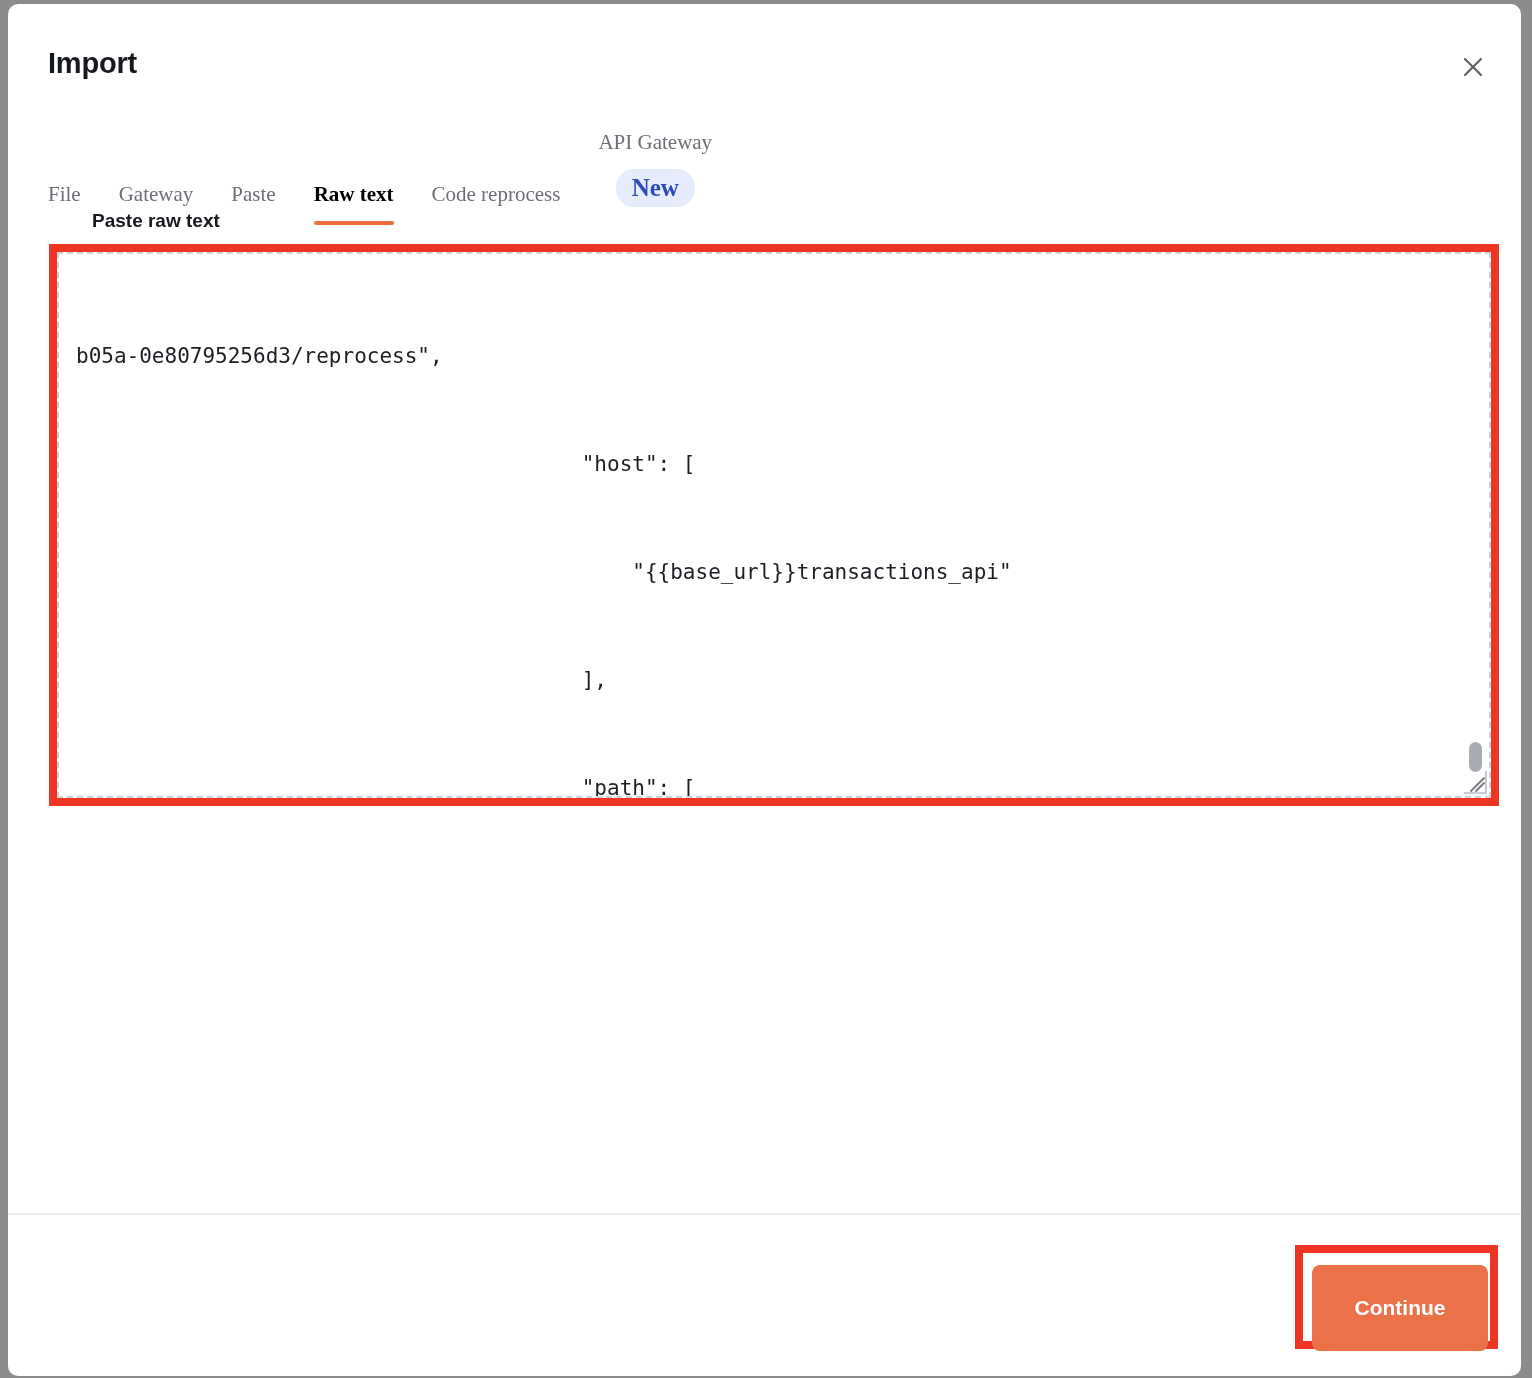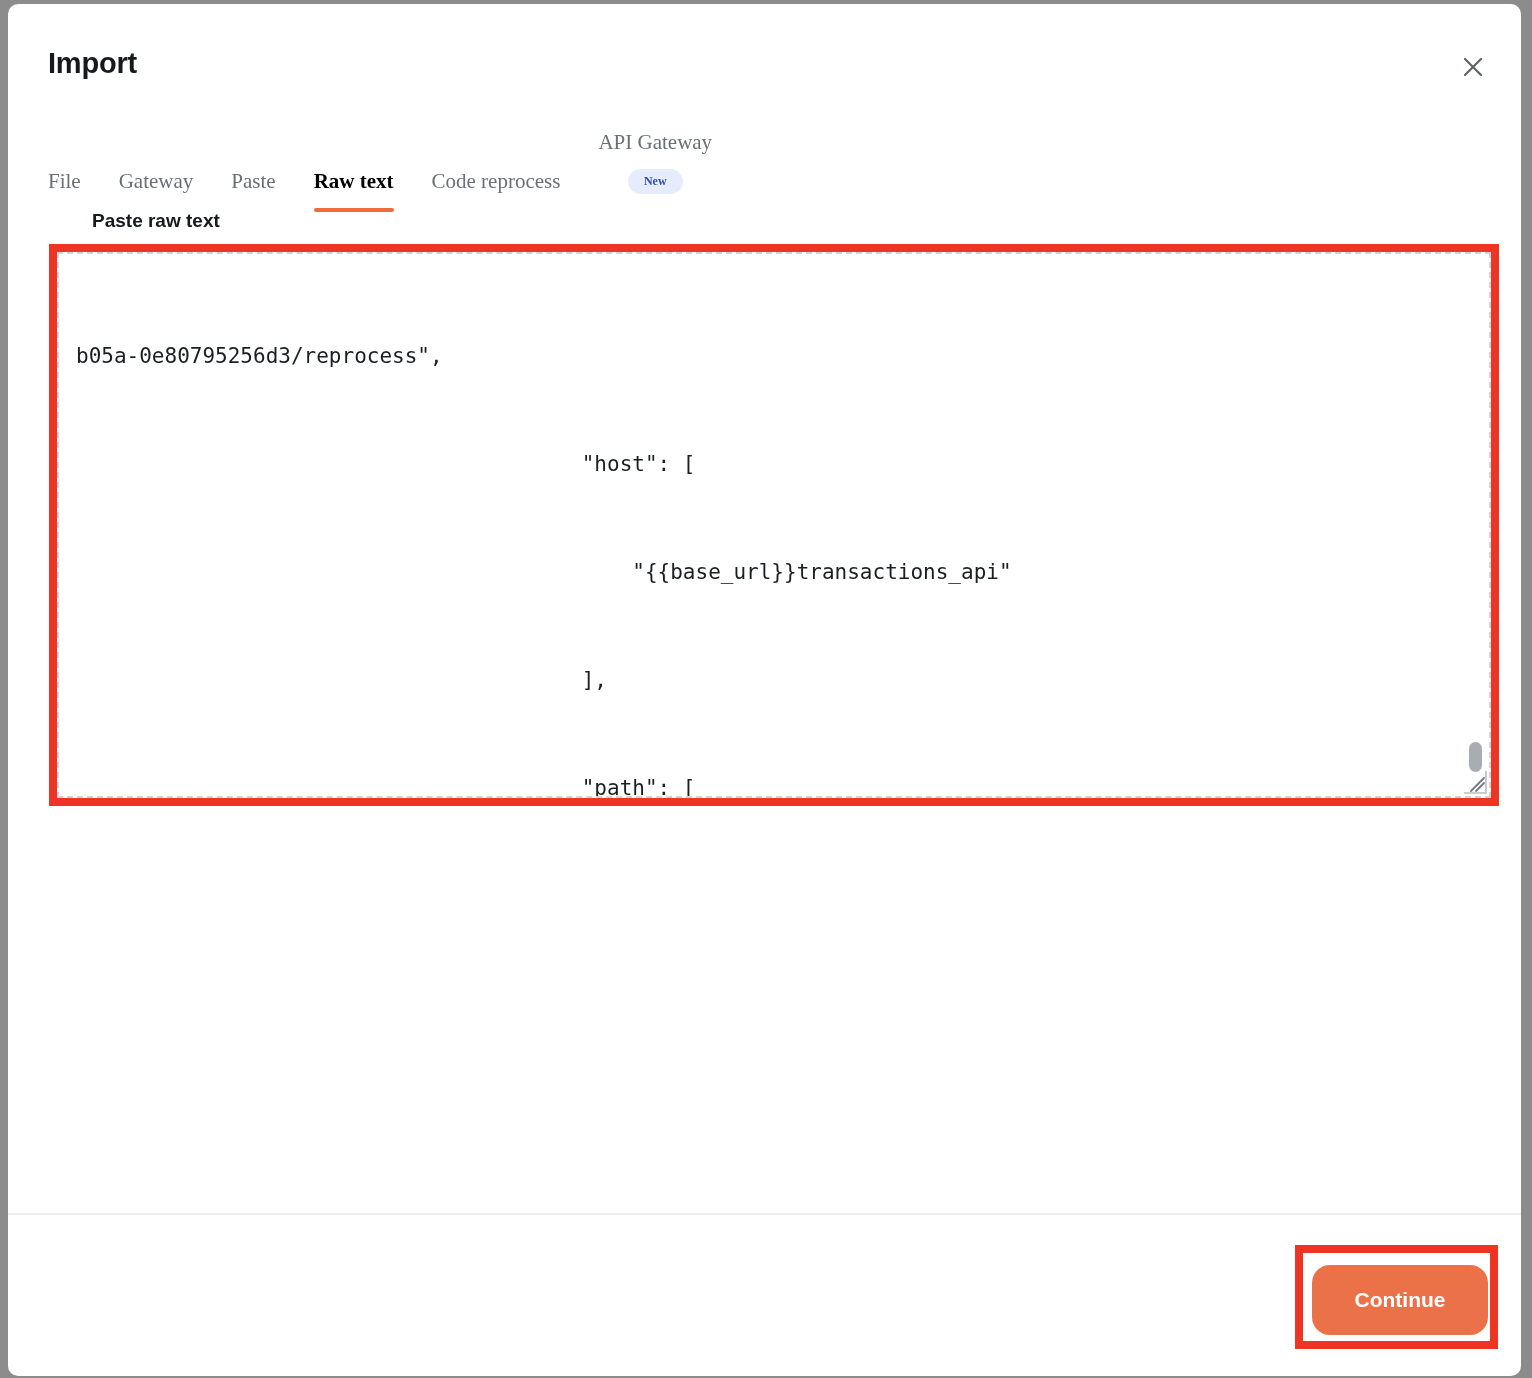--- a/index.html
+++ b/index.html
@@ -102,21 +102,21 @@
     bottom: 0;
     height: 4px;
     background: #ef6c3b;
     border-radius: 2px;
   }
 
   .badge-new {
     display: inline-block;
     background: #e6ecfb;
     color: #2a4db5;
-    font-size: 12px;
+    font-size: 25px;
     font-weight: bold;
     padding: 6px 16px 7px 16px;
     border-radius: 18px;
     line-height: 1;
   }
 
   
   .field-label {
     position: absolute;
     left: 41px;
@@ -203,27 +203,27 @@
     height: 104px;
     border: 8px solid #ee3524;
     background: transparent;
   }
 
   .continue-button {
     position: absolute;
     left: 1304px;
     top: 1261px;
     width: 176px;
-    height: 70px;
+    height: 86px;
     background: #ea7148;
     color: #ffffff;
     font-size: 21px;
     font-weight: bold;
     border: none;
-    border-radius: 18px;
+    border-radius: 8px;
     cursor: pointer;
     font-family: inherit;
   }
 </style>
 </head>
 <body>
 
 <div class="backdrop">
   <div class="dialog">
 

